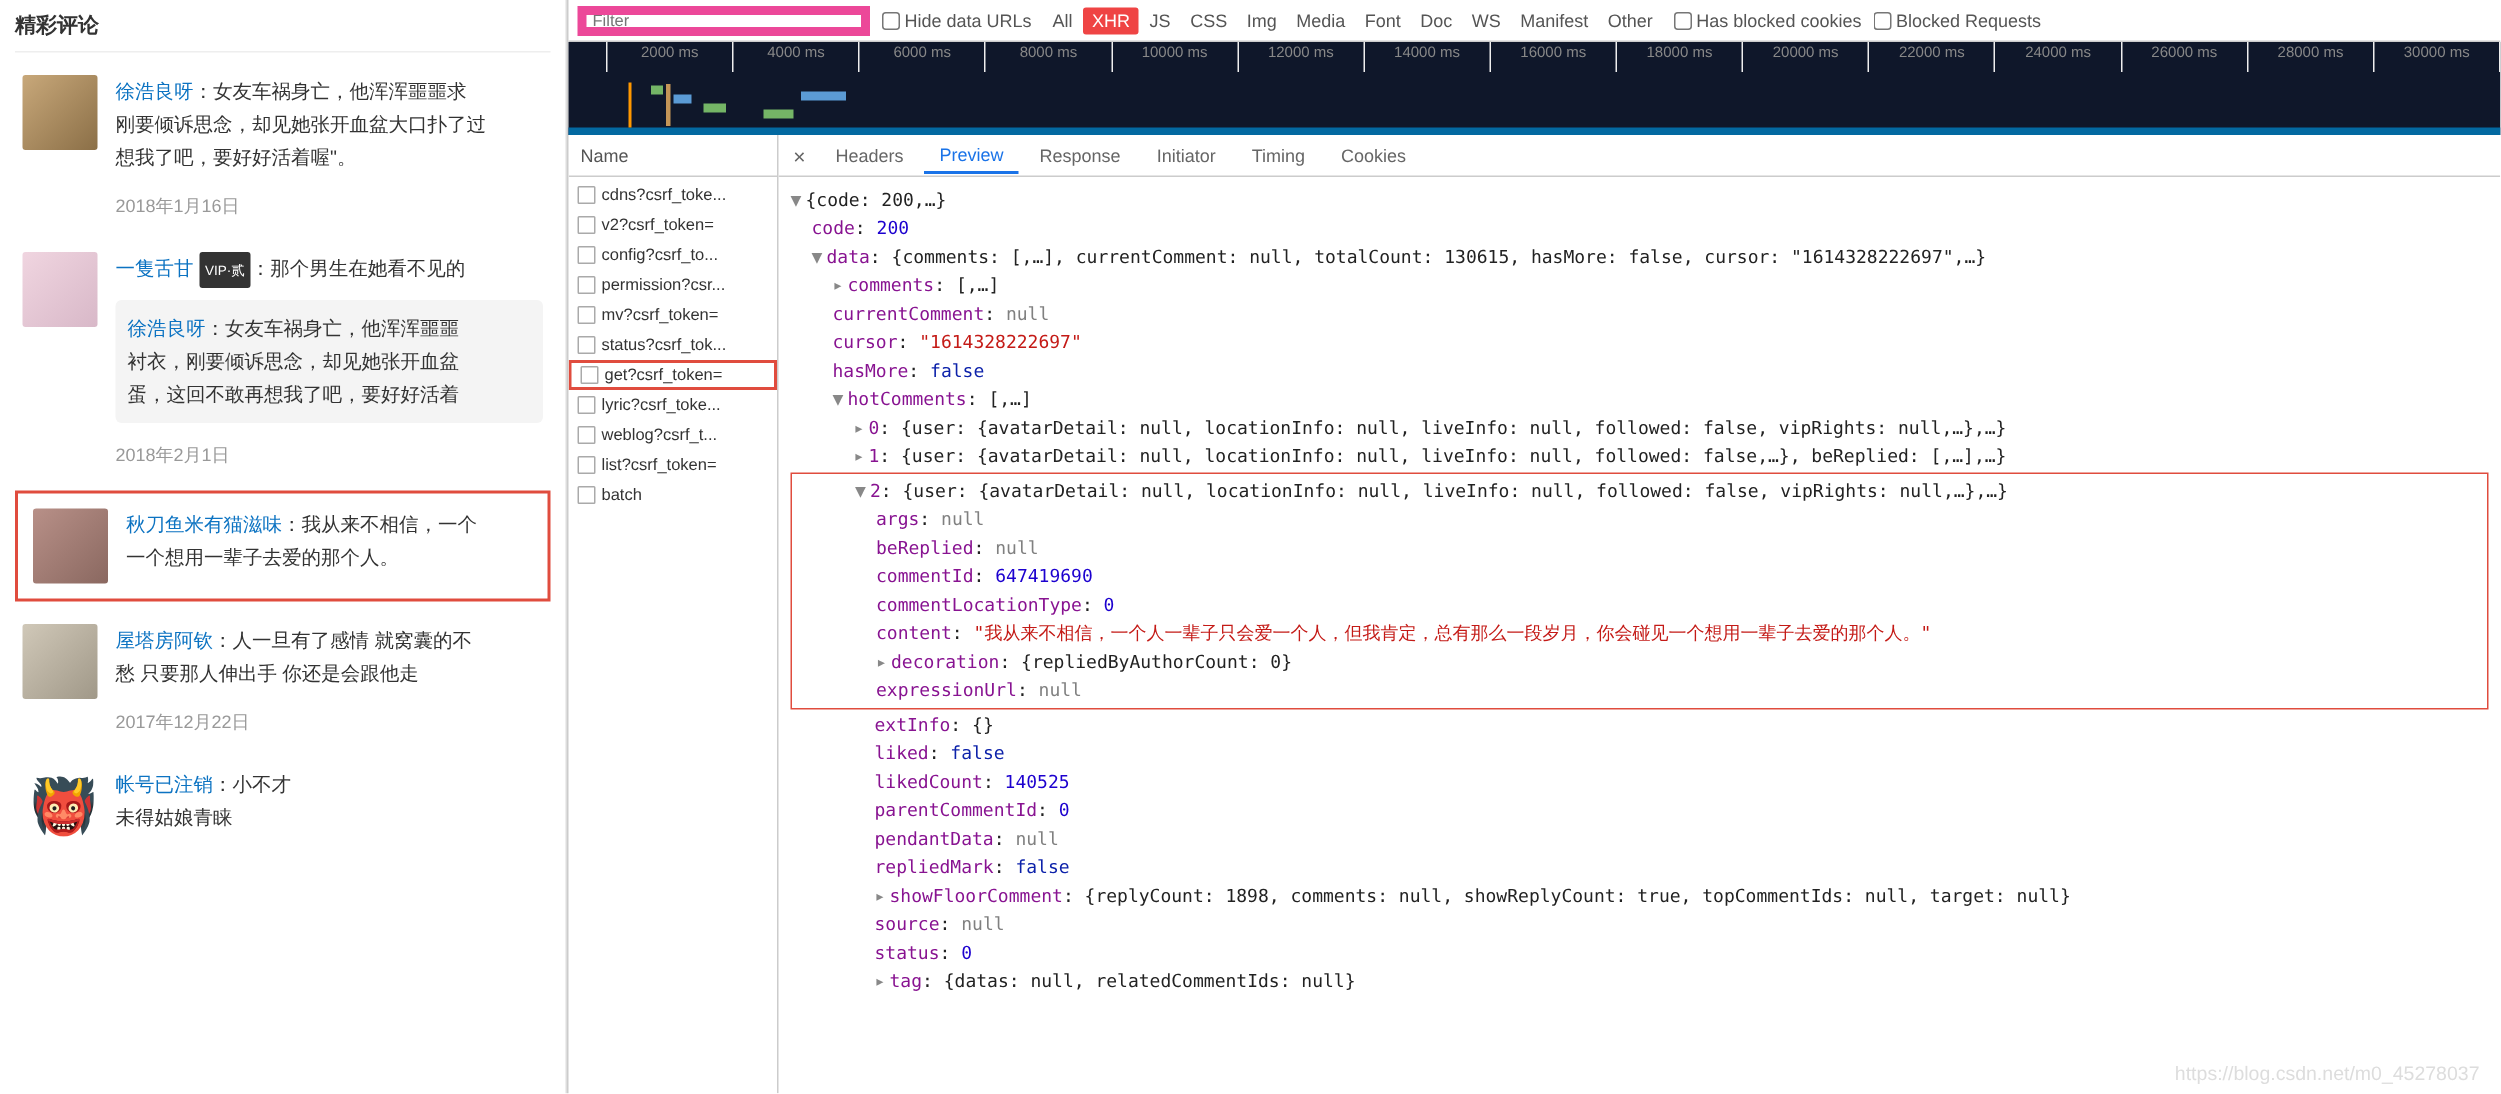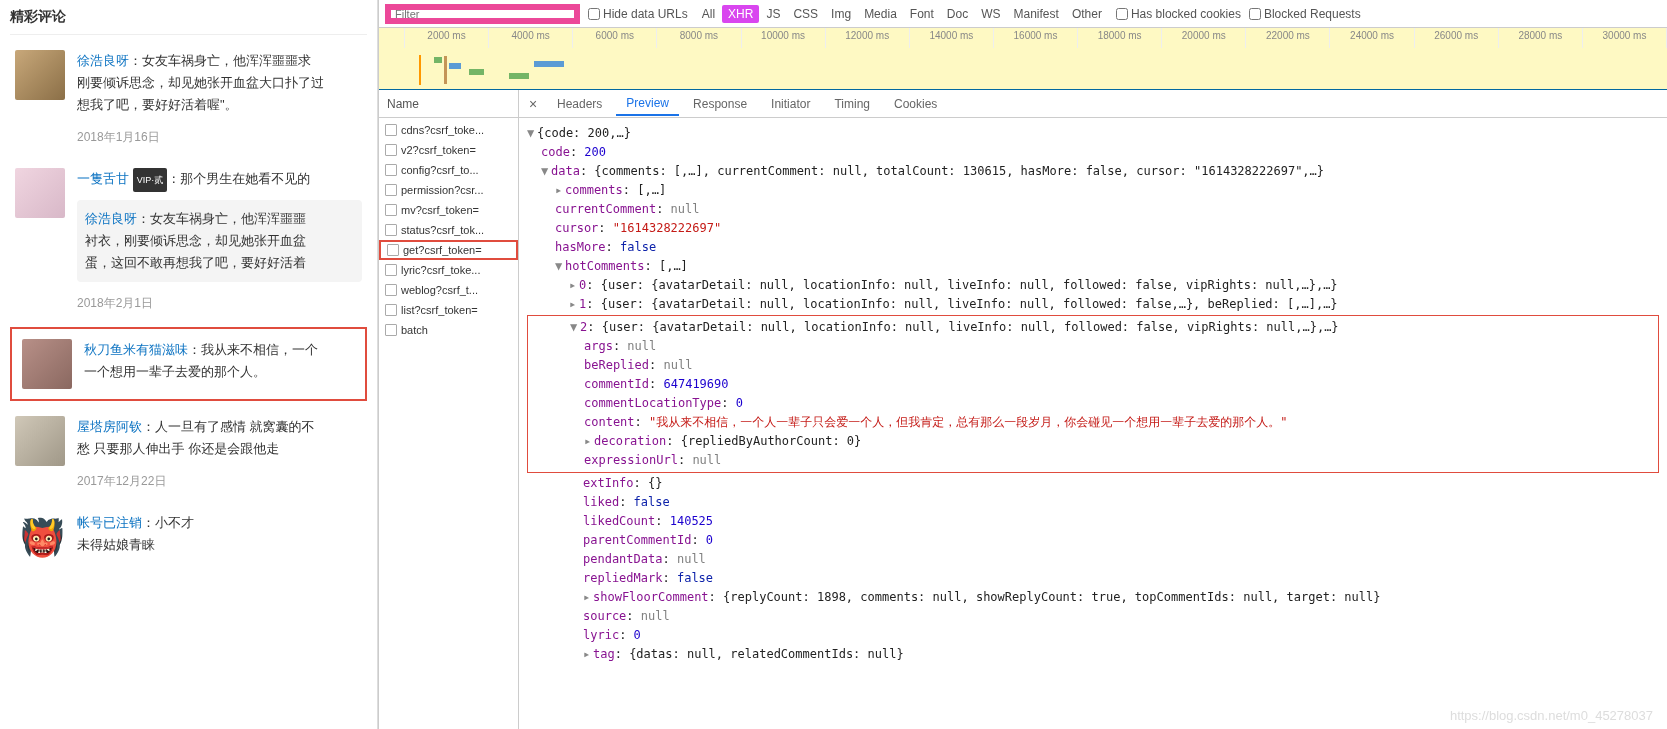--- a/index.html
+++ b/index.html
@@ -19,22 +19,22 @@
 .nested{background:#f4f4f4;margin:8px 0;padding:8px;border-radius:4px}
 .date{color:#999;font-size:12px;margin-top:10px}
 .highlighted-comment{border:2px solid #e04c3e;padding:5px;margin-top:8px}
 .devtools{flex:1;display:flex;flex-direction:column;background:#fff;border-left:1px solid #ccc}
 .toolbar{display:flex;align-items:center;height:28px;border-bottom:1px solid #ccc;padding:0 6px;gap:8px;font-size:12px;color:#555}
 .filter-input{width:195px;height:20px;border:6px solid #ec4899;padding:0 4px;font-size:11px;color:#999}
 .cbx{display:flex;align-items:center;gap:3px}
 .cbx input{width:12px;height:12px}
 .filter-tabs{display:flex;gap:1px;font-size:12px}
 .filter-tab{padding:2px 6px;cursor:pointer;color:#555}
-.filter-tab.active{background:#d946ef;color:#fff;border-radius:2px}
-.timeline{height:62px;border-bottom:1px solid #0369a1;position:relative;background:#fef9c3;font-size:10px;color:#888}
+.filter-tab.active{background:#ef4444;color:#fff;border-radius:2px}
+.timeline{height:62px;border-bottom:5px solid #0369a1;position:relative;background:#0f172a;font-size:10px;color:#888}
 .timeline-ruler{display:flex;height:20px}
 .tick{flex:1;text-align:center;padding-top:2px;border-right:1px solid #eee}
 .tick:first-child{flex:0.3}
 .timeline-bars{position:absolute;top:25px;left:0;right:0;height:35px}
 .bar{position:absolute;height:6px}
 .bar.b1{left:40px;top:2px;width:2px;background:#ff9800;height:30px}
 .bar.b2{left:55px;top:4px;width:8px;background:#74b566}
 .bar.b3{left:70px;top:10px;width:12px;background:#5b9bd5}
 .bar.b4{left:90px;top:16px;width:15px;background:#74b566}
 .bar.b5{left:130px;top:20px;width:20px;background:#74b566}
@@ -266,19 +266,19 @@
 <div class="i4"><span class="key">expressionUrl</span><span class="punc">: </span><span class="null">null</span></div>
 </div>
 <div class="i4"><span class="key">extInfo</span><span class="punc">: </span><span class="punc">{}</span></div>
 <div class="i4"><span class="key">liked</span><span class="punc">: </span><span class="bool">false</span></div>
 <div class="i4"><span class="key">likedCount</span><span class="punc">: </span><span class="num">140525</span></div>
 <div class="i4"><span class="key">parentCommentId</span><span class="punc">: </span><span class="num">0</span></div>
 <div class="i4"><span class="key">pendantData</span><span class="punc">: </span><span class="null">null</span></div>
 <div class="i4"><span class="key">repliedMark</span><span class="punc">: </span><span class="bool">false</span></div>
 <div class="i4"><span class="arrow">▸</span><span class="key">showFloorComment</span><span class="punc">: </span><span class="punc">{replyCount: 1898, comments: null, showReplyCount: true, topCommentIds: null, target: null}</span></div>
 <div class="i4"><span class="key">source</span><span class="punc">: </span><span class="null">null</span></div>
-<div class="i4"><span class="key">lyric</span><span class="punc">: </span><span class="num">0</span></div>
+<div class="i4"><span class="key">status</span><span class="punc">: </span><span class="num">0</span></div>
 <div class="i4"><span class="arrow">▸</span><span class="key">tag</span><span class="punc">: </span><span class="punc">{datas: null, relatedCommentIds: null}</span></div>
       </div>
       <div class="watermark">https://blog.csdn.net/m0_45278037</div>
     </div>
   </div>
 </div>
 
 </body></html>

